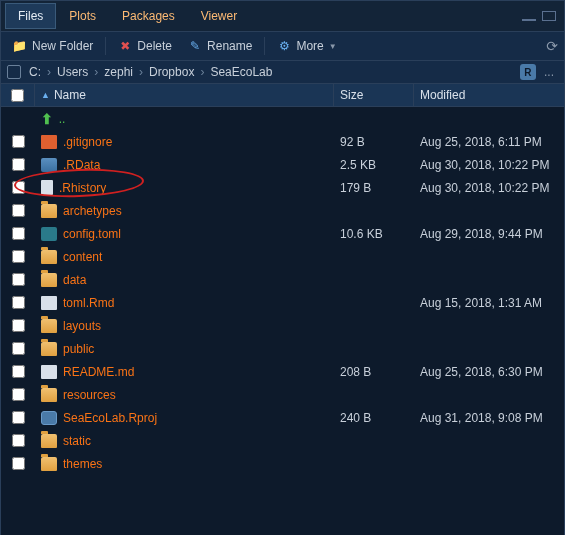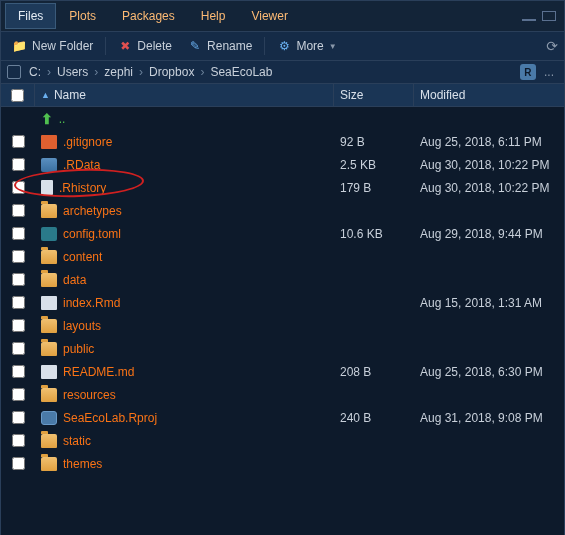--- a/index.html
+++ b/index.html
@@ -54,21 +54,20 @@
 </head>
 <body>
 
 <div class="panel">
 
   <div class="tabbar">
     <div id="tabs" style="display: flex;">
         <div class="tab active">Files</div>
         <div class="tab">Plots</div>
         <div class="tab">Packages</div>
-        <div class="tab">Help</div>
         <div class="tab">Viewer</div>
       </div>
     <div class="spacer"></div>
     <div class="winbtns">
       <div class="winbtn" style="border-bottom:2px solid #5a7090;border-top:none;border-left:none;border-right:none;"></div>
       <div class="winbtn"></div>
     </div>
   </div>
 
   <div class="toolbar">
@@ -214,21 +213,21 @@
         </div>
         <div class="cell fsize"></div>
         <div class="cell fmod"></div>
       </div>
       <div class="row">
         <div class="cell ck">
           <input type="checkbox" style="">
         </div>
         <div class="cell fname">
           <span class="ficon file-md"></span>
-          <span>index.Rmd</span>
+          <span>toml.Rmd</span>
         </div>
         <div class="cell fmod">Aug 15, 2018, 1:31 AM</div>
       </div>
       <div class="row">
         <div class="cell ck">
           <input type="checkbox" style="">
         </div>
         <div class="cell fname">
           <span class="ficon folder-ico"></span>
           <span>layouts</span>

